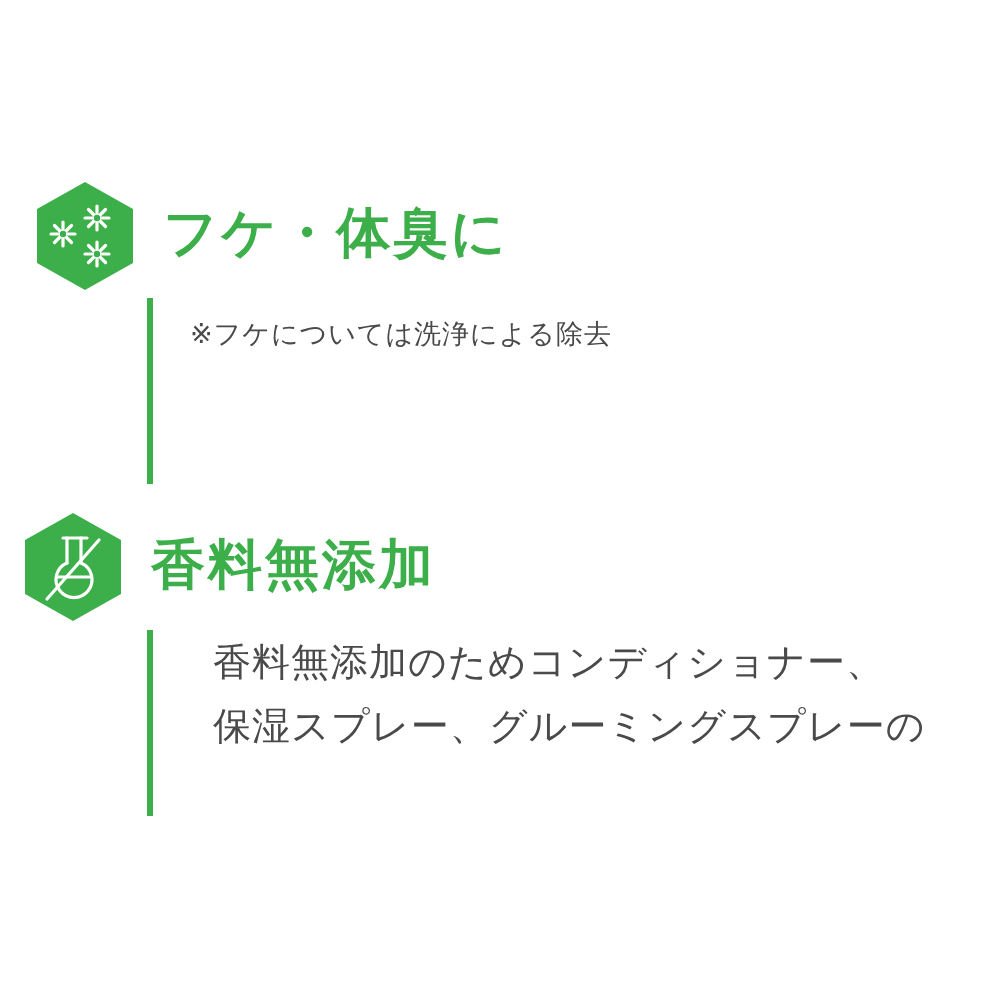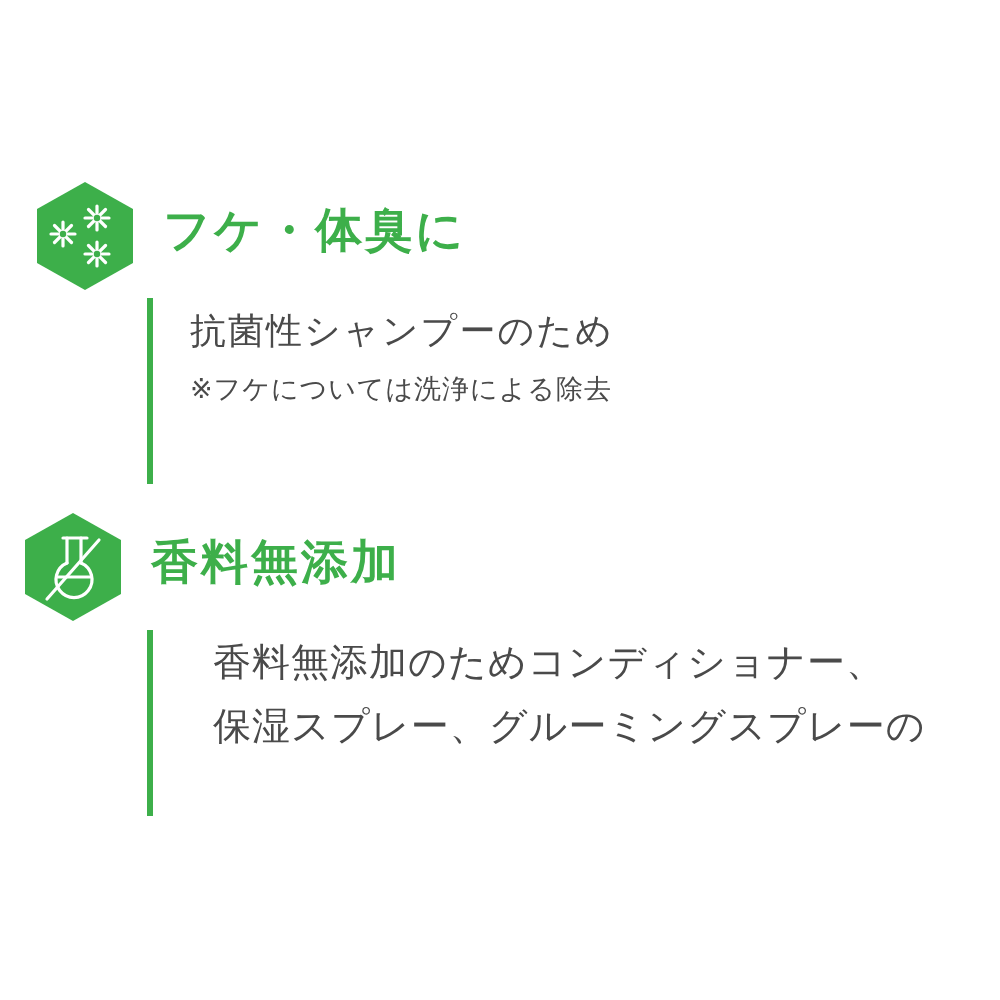--- a/index.html
+++ b/index.html
@@ -17,21 +17,21 @@
     .hex {
       position: absolute;
       width: 96px;
       height: 108px;
     }
     .hex svg { display: block; width: 100%; height: 100%; }
     .heading {
       position: absolute;
       color: #3daf4a;
       font-weight: bold;
-      font-size: 47px;
+      font-size: 54px;
       line-height: 1;
       letter-spacing: 3px;
       white-space: nowrap;
       text-align: center;
     }
     .bar {
       position: absolute;
       width: 6px;
       background: #3daf4a;
     }
@@ -97,21 +97,20 @@
       <circle cx="60" cy="72" r="3.2"></circle>
     </g>
   </svg>
 </div>
 
 <div class="heading" style="left:163px; top:206px;">フケ・体臭に</div>
 
 <div class="bar" style="left:147px; top:298px; height:186px;"></div>
 
 <div class="body-text s1" style="left:190px; top:303px;">
-  <span class="line big">抗菌性シャンプーのため</span>
   <span class="line note">※フケについては洗浄による除去</span>
 </div>
 
 <div class="hex" style="left:25px; top:513px;">
   <svg viewBox="0 0 96 108">
     <polygon points="48,0 96,27 96,81 48,108 0,81 0,27" fill="#3daf4a"></polygon>
     <g stroke="#ffffff" stroke-width="3.2" fill="none" stroke-linecap="round" stroke-linejoin="round">
 
       <line x1="38" y1="25" x2="62" y2="25"></line>
 

